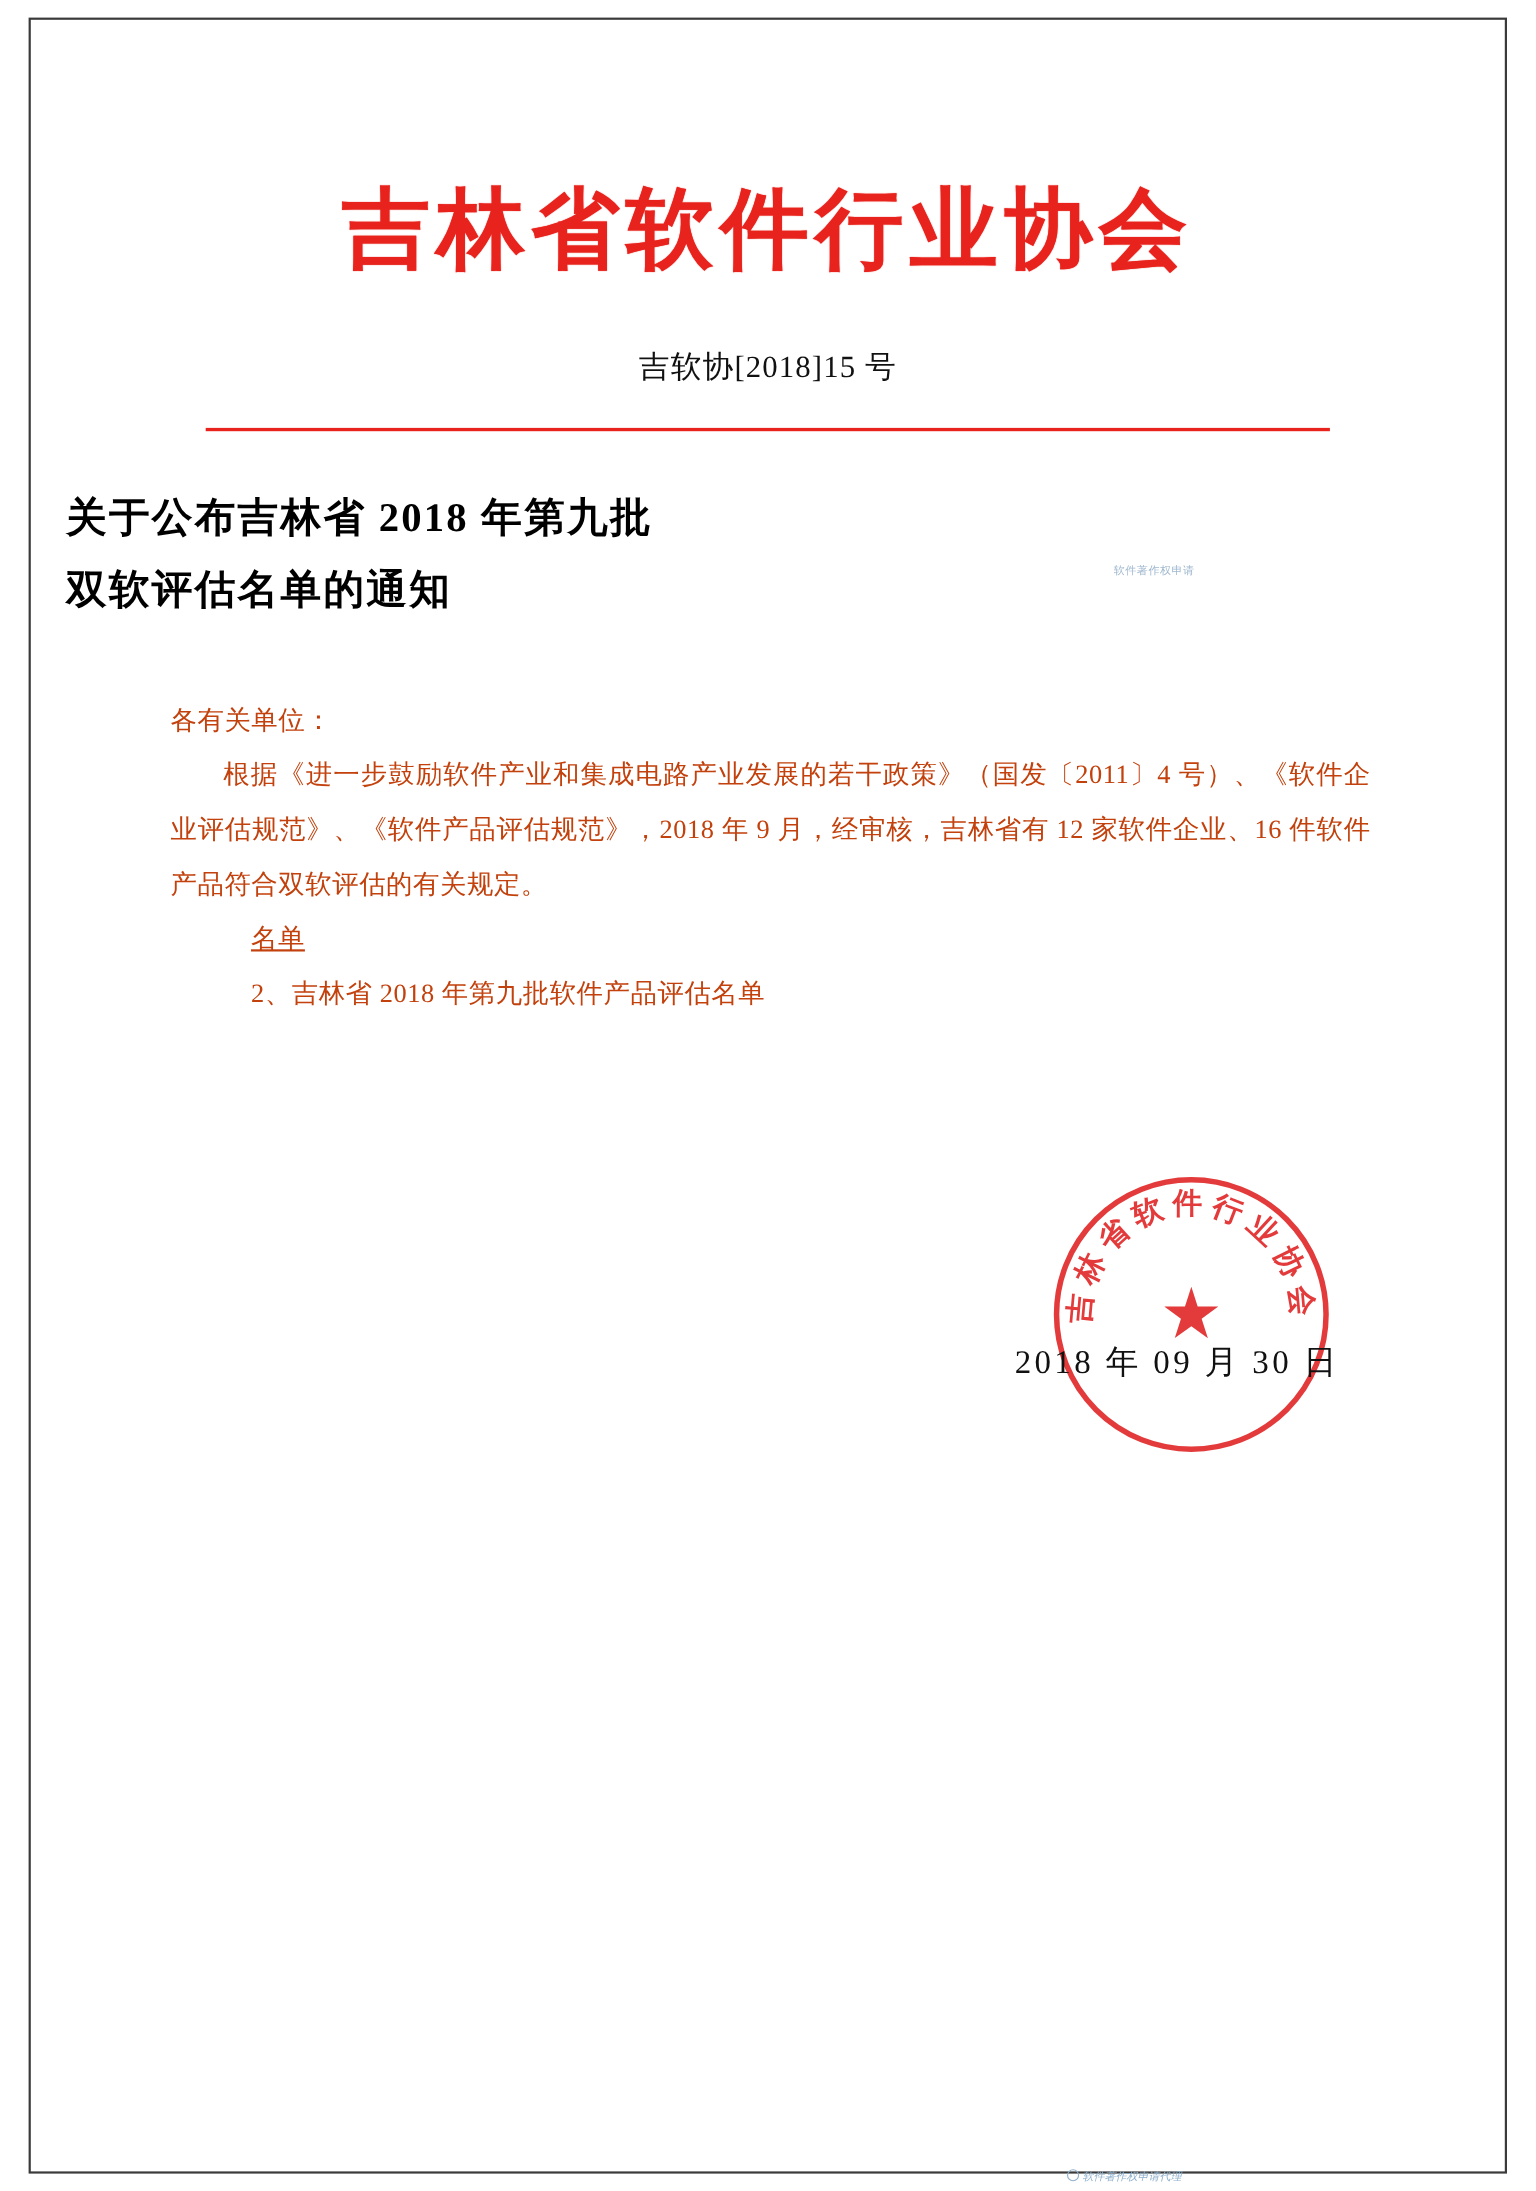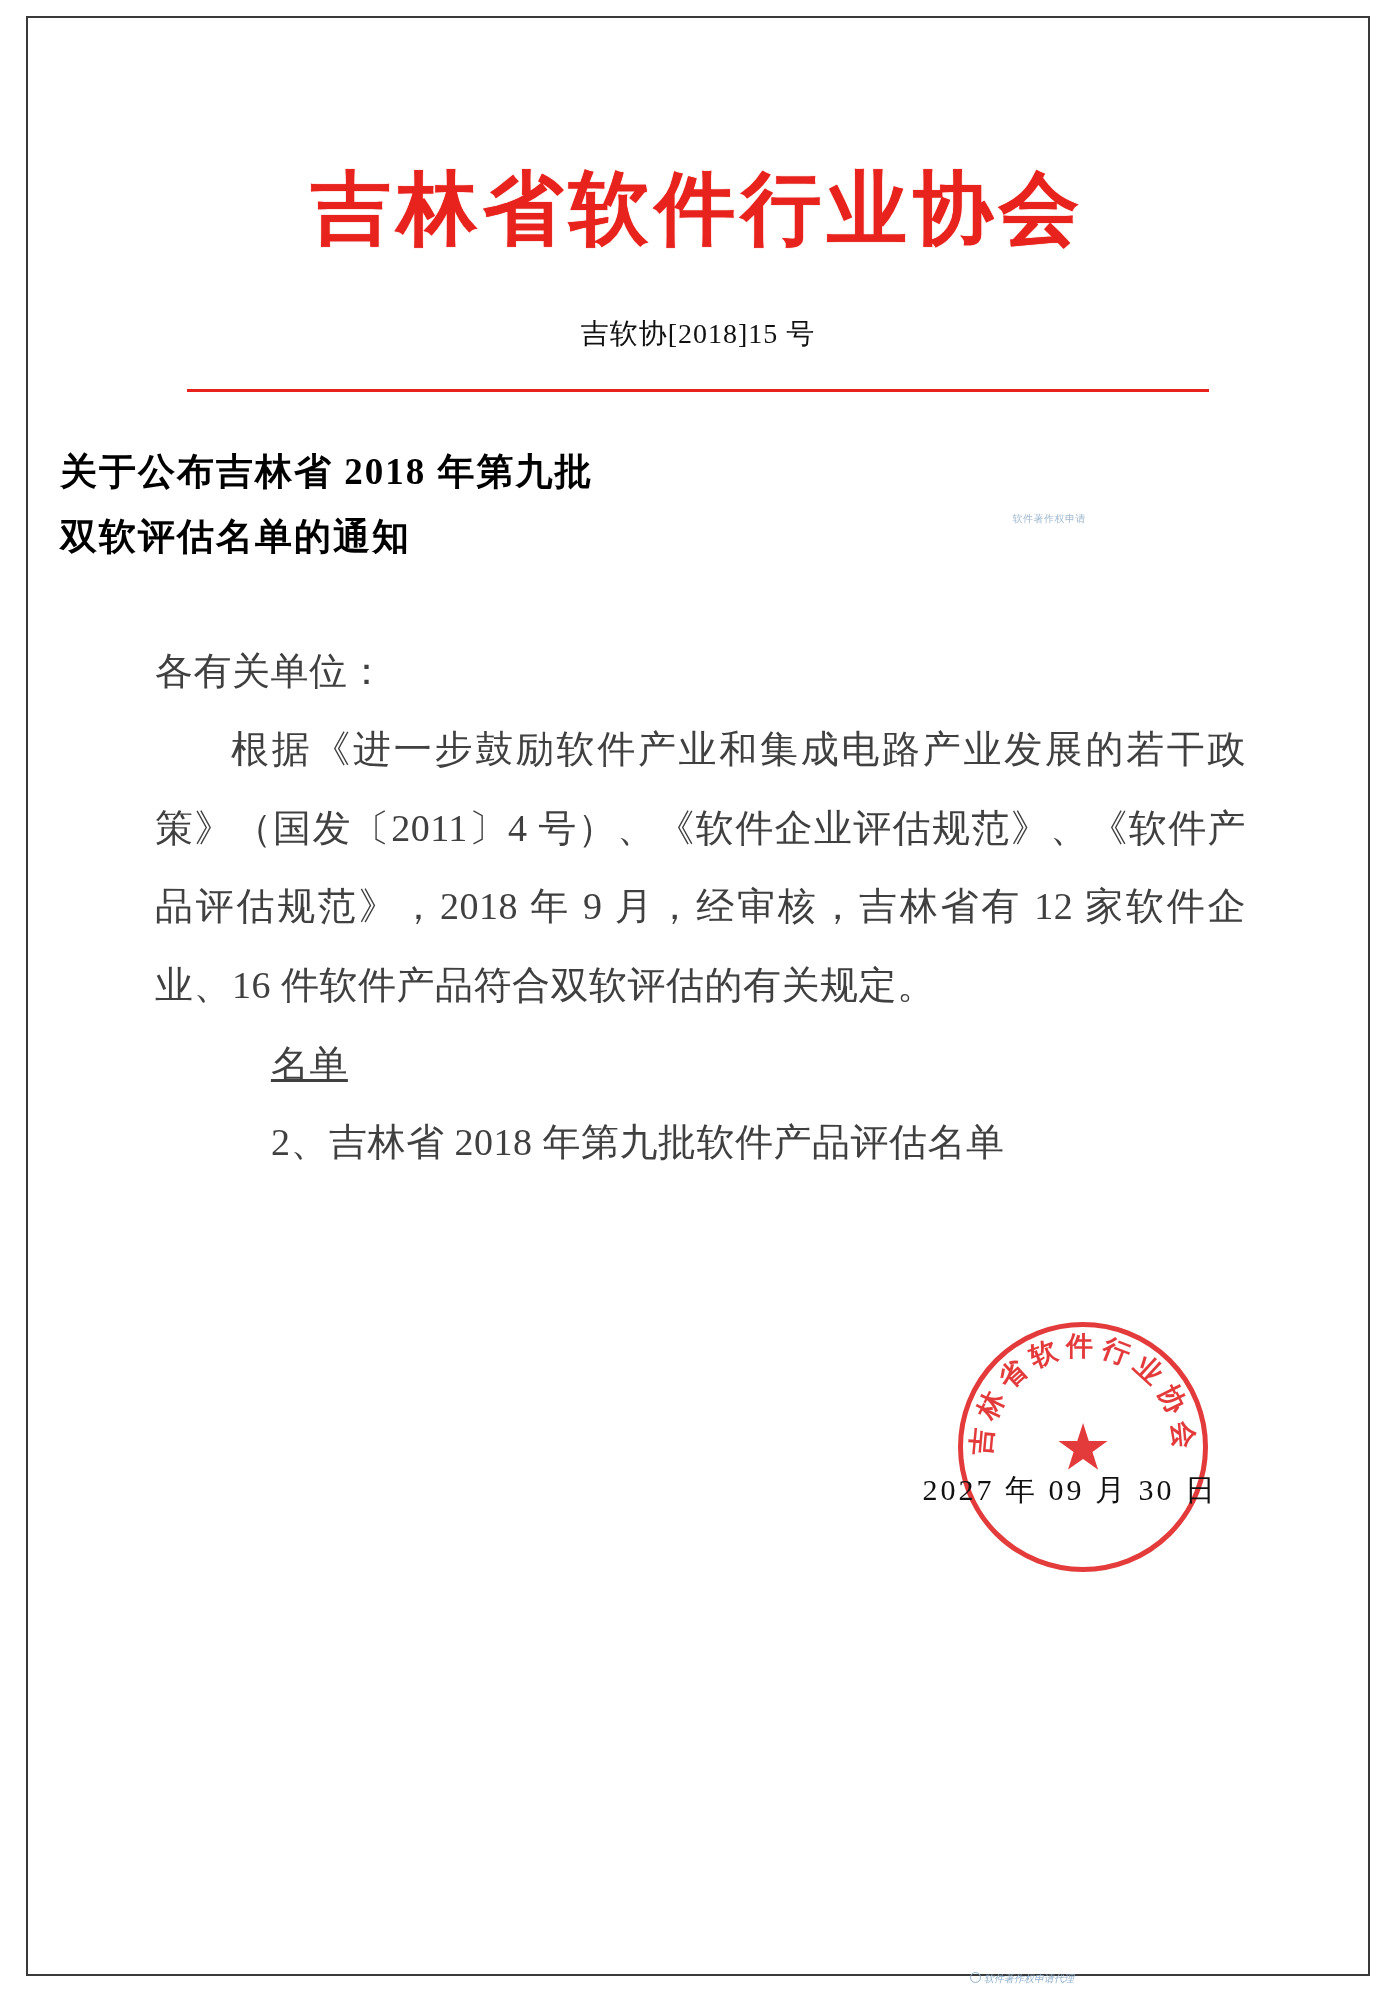--- a/index.html
+++ b/index.html
@@ -79,25 +79,25 @@
     letter-spacing: 2px;
     color: #000;
   }
   .doc-title .line {
     display: block;
   }
 
   .body-text {
     margin-top: 62px;
     padding: 0 90px 0 95px;
-    font-size: 38px;
+    font-size: 24px;
     line-height: 2.07;
     letter-spacing: 0.5px;
     text-align: justify;
-    color: #404040;
+    color: #c2410c;
   }
   .p-salutation {
     margin: 0;
   }
   .p-indent {
     margin: 0;
     text-indent: 2em;
   }
   .p-attach-cont {
     margin: 0;
@@ -222,21 +222,21 @@
               <path id="sealArc" d="M 28,120 A 92,92 0 1 1 212,120" fill="none"></path>
             </defs>
             <text font-family="Liberation Serif, DejaVu Serif, serif" font-size="27" font-weight="bold" fill="#e02020" letter-spacing="7">
               <textPath href="#sealArc" startOffset="50%" text-anchor="middle">吉林省软件行业协会</textPath>
             </text>
           </svg>
           <div class="seal-star">★</div>
         </div>
       </div>
 
-      <div class="date-line">2027 年 09 月 30 日</div>
+      <div class="date-line">2018 年 09 月 30 日</div>
     </div>
 
   </div>
 
   <div class="watermark">软件著作权申请</div>
   <div class="watermark-bottom">
     <span class="wm-dot"></span><span>软件著作权申请代理</span>
   </div>
 </div>
 

